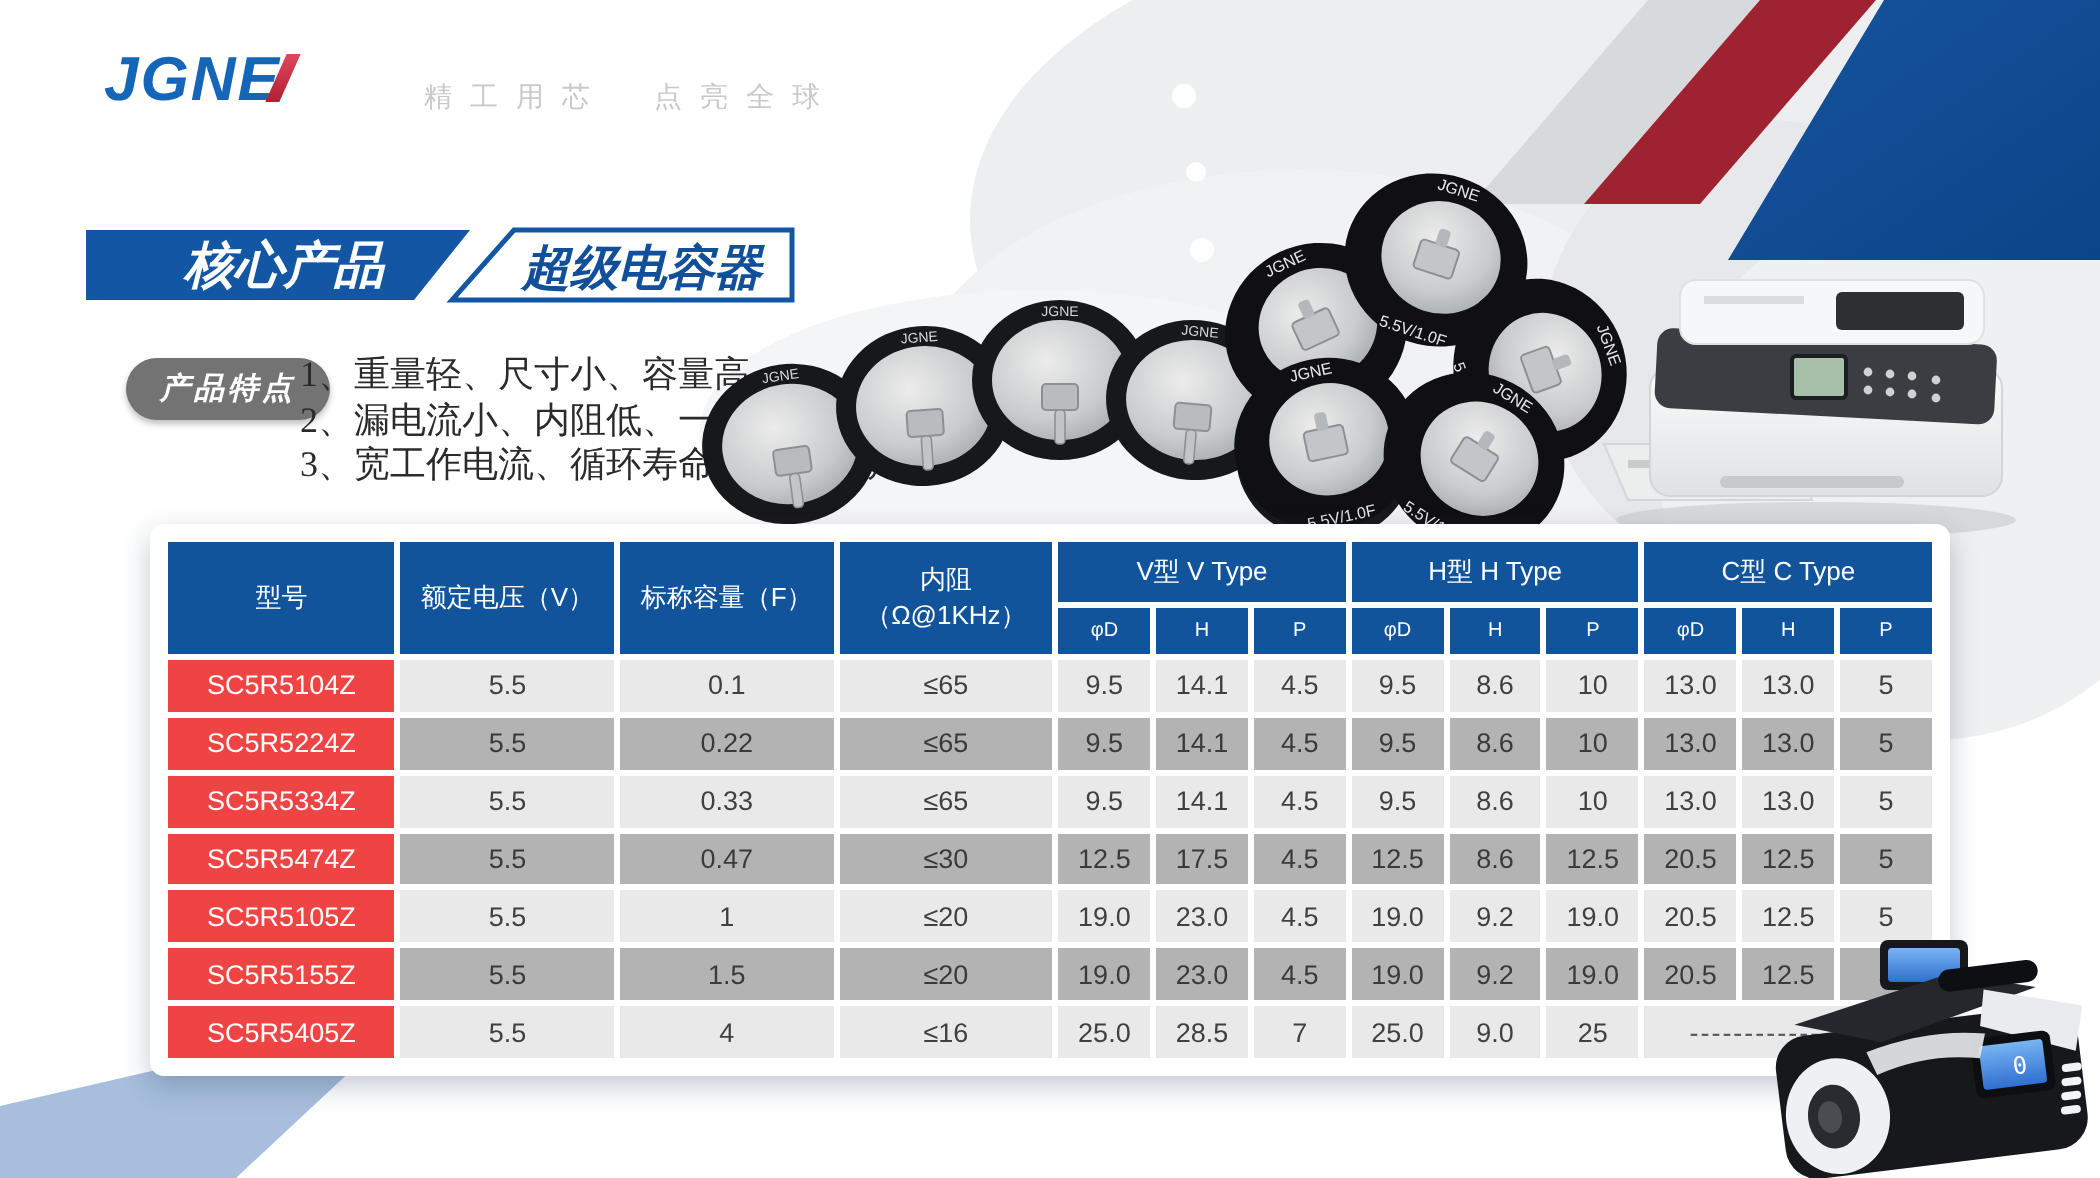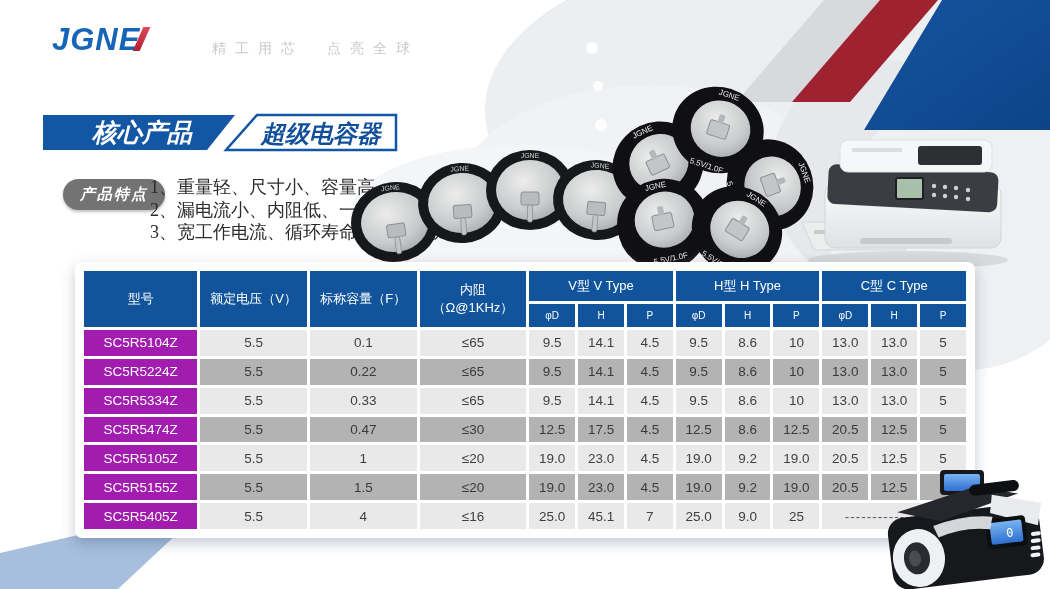--- a/index.html
+++ b/index.html
@@ -47,21 +47,21 @@
     width:100%;height:100%;border-collapse:separate;border-spacing:3px;table-layout:fixed;
   }
   table.spec th{
     background:#11549c;color:#fff;font-weight:normal;font-size:13px;padding:0;
   }
   table.spec th.group{height:30px;}
   table.spec th.sub{height:23px;font-size:10px;}
   table.spec td{
     text-align:center;font-size:13.5px;color:#404040;padding:0;height:24px;
   }
-  table.spec td.model{background:#a21caf;color:#fff;}
+  table.spec td.model{background:#ef4444;color:#fff;}
   table.spec tr.light td:not(.model){background:#e9e9e9;}
   table.spec tr.dark  td:not(.model){background:#b3b3b3;color:#3a3a3a;}
   table.spec td.merged{letter-spacing:1px;color:#555;}
 
   
   .bg-deco{left:0;top:0;}
   .caps{left:330px;top:82px;}
   .printer{left:800px;top:126px;}
   .counter{left:878px;top:452px;}
 </style>
@@ -318,21 +318,21 @@
             <td>20.5</td>
             <td>12.5</td>
             <td>5</td>
           </tr>
           <tr class="light">
             <td class="model">SC5R5405Z</td>
             <td>5.5</td>
             <td>4</td>
             <td>≤16</td>
             <td>25.0</td>
-            <td>45.1</td>
+            <td>28.5</td>
             <td>7</td>
             <td>25.0</td>
             <td>9.0</td>
             <td>25</td>
             <td colspan="3" class="merged">------------------</td>
           </tr>
         </tbody>
     </table>
   </div>
 

